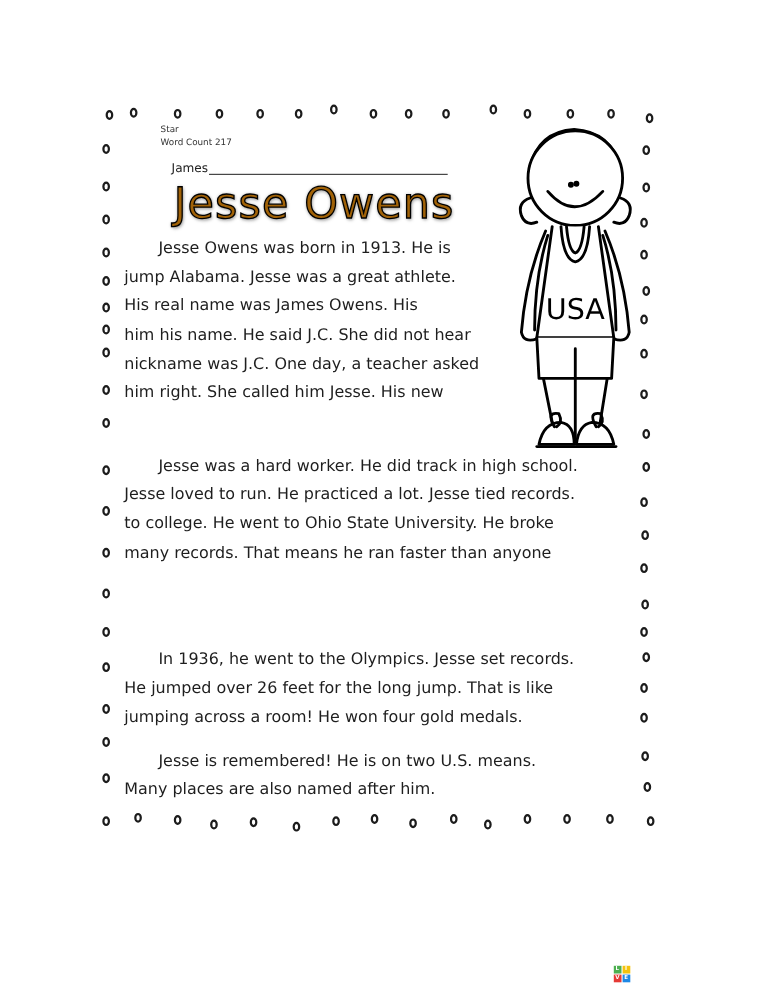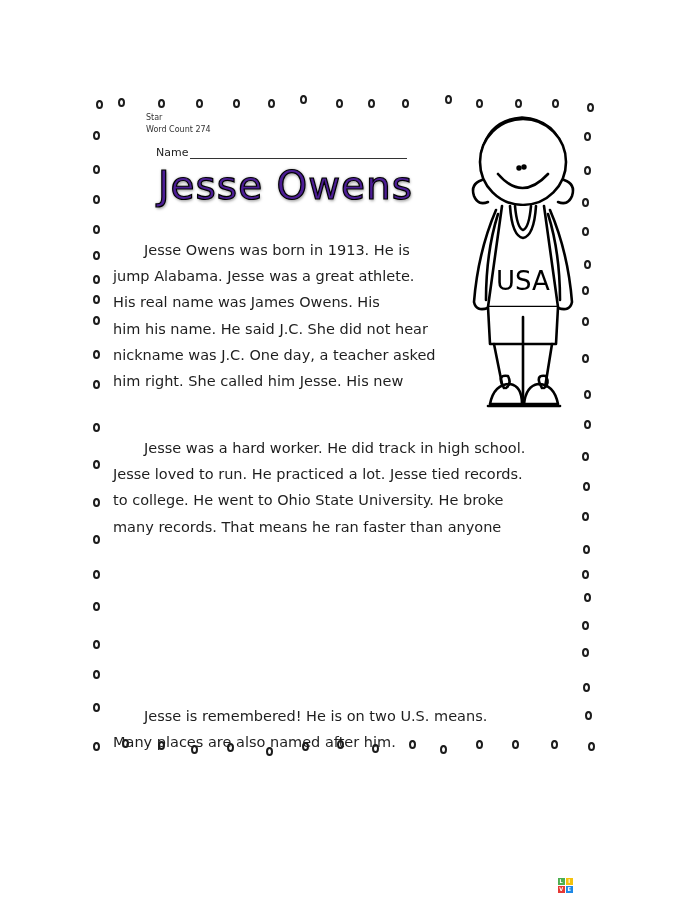--- a/index.html
+++ b/index.html
@@ -55,38 +55,38 @@
       border-top: 1px solid #333;
     }
     .title {
       position: absolute;
       left: 158px;
       top: 162px;
       font-family: "DejaVu Sans", sans-serif;
       font-size: 39px;
       font-weight: normal;
       letter-spacing: 1px;
-      color: #4c1d95;
+      color: #a16207;
       text-shadow: 0 0 3px #999, 1px 2px 3px #aaa;
       -webkit-text-stroke: 1.2px #000;
       line-height: 48px;
     }
     .para {
       position: absolute;
       font-family: "DejaVu Sans", sans-serif;
       font-size: 14.5px;
       line-height: 26.2px;
       color: #1e1e1e;
       margin: 0;
     }
     .para .line {
       display: block;
       white-space: nowrap;
     }
-    .para .indent { padding-left: 31px; margin-top: 24px; }
+    .para .indent { padding-left: 31px; }
     .p1 { left: 113px; top: 213px; }
     .p2 { left: 113px; top: 411px; }
     .p3 { left: 113px; top: 587px; }
     .p4 { left: 113px; top: 679px; }
     .boy {
       position: absolute;
       left: 460px;
       top: 112px;
       width: 130px;
       height: 305px;
@@ -193,43 +193,48 @@
       <div class="dot" style="left: 583px; top: 545px; border-color: rgb(28, 28, 28);"></div>
       <div class="dot" style="left: 582px; top: 570px; border-color: rgb(28, 28, 28);"></div>
       <div class="dot" style="left: 584px; top: 593px; border-color: rgb(28, 28, 28);"></div>
       <div class="dot" style="left: 582px; top: 621px; border-color: rgb(28, 28, 28);"></div>
       <div class="dot" style="left: 582px; top: 648px; border-color: rgb(28, 28, 28);"></div>
       <div class="dot" style="left: 583px; top: 683px; border-color: rgb(28, 28, 28);"></div>
       <div class="dot" style="left: 585px; top: 711px; border-color: rgb(28, 28, 28);"></div>
     </div>
 
   <div class="meta-star">Star</div>
-  <div class="meta-wordcount">Word Count 274</div>
-
-  <div class="name-label">Name</div>
+  <div class="meta-wordcount">Word Count 217</div>
+
+  <div class="name-label">James</div>
   <div class="name-line"></div>
 
   <div class="title">Jesse Owens</div>
 
   <div class="para p1">
     <span class="line indent">Jesse Owens was born in 1913.  He is</span>
     <span class="line">jump Alabama.  Jesse was a great athlete.</span>
     <span class="line">His real name was James Owens.  His</span>
     <span class="line">him his name.  He said J.C.  She did not hear</span>
     <span class="line">nickname was J.C.  One day, a teacher asked</span>
     <span class="line">him right.  She called him Jesse.  His new</span>
   </div>
 
   <div class="para p2">
     <span class="line indent">Jesse was a hard worker.  He did track in high school.</span>
     <span class="line">Jesse loved to run.  He practiced a lot.  Jesse tied records.</span>
     <span class="line">to college.  He went to Ohio State University.  He broke</span>
     <span class="line">many records.  That means he ran faster than anyone</span>
   </div>
 
+  <div class="para p3">
+    <span class="line indent">In 1936, he went to the Olympics.  Jesse set records.</span>
+    <span class="line">He jumped over 26 feet for the long jump.  That is like</span>
+    <span class="line">jumping across a room!  He won four gold medals.</span>
+  </div>
 
   <div class="para p4">
     <span class="line indent">Jesse is remembered!  He is on two U.S. means.</span>
     <span class="line">Many places are also named after him.</span>
   </div>
 
   <svg class="boy" viewBox="0 0 130 305" xmlns="http://www.w3.org/2000/svg">
     <g fill="none" stroke="#000" stroke-width="2.6" stroke-linecap="round" stroke-linejoin="round">
 
       <path d="M22 40 Q30 8 62 6 Q96 8 104 42" stroke-width="3.5"></path>

